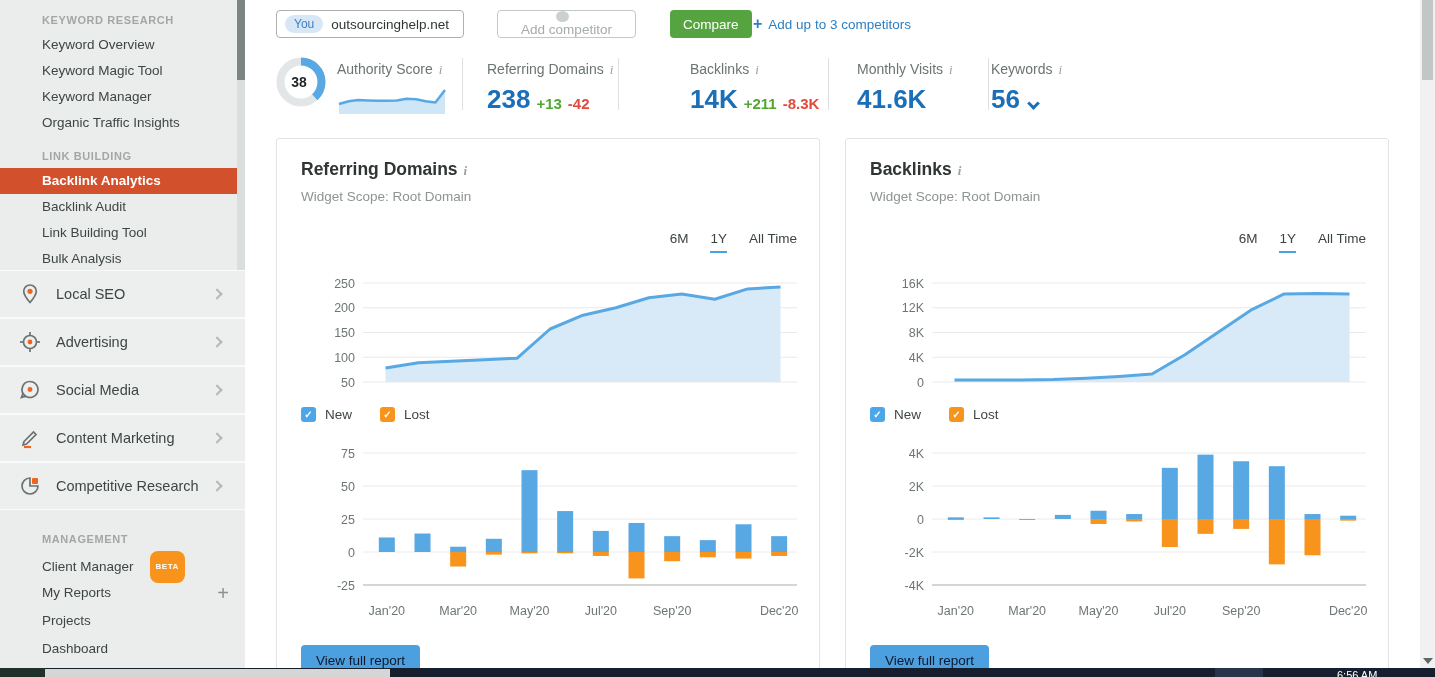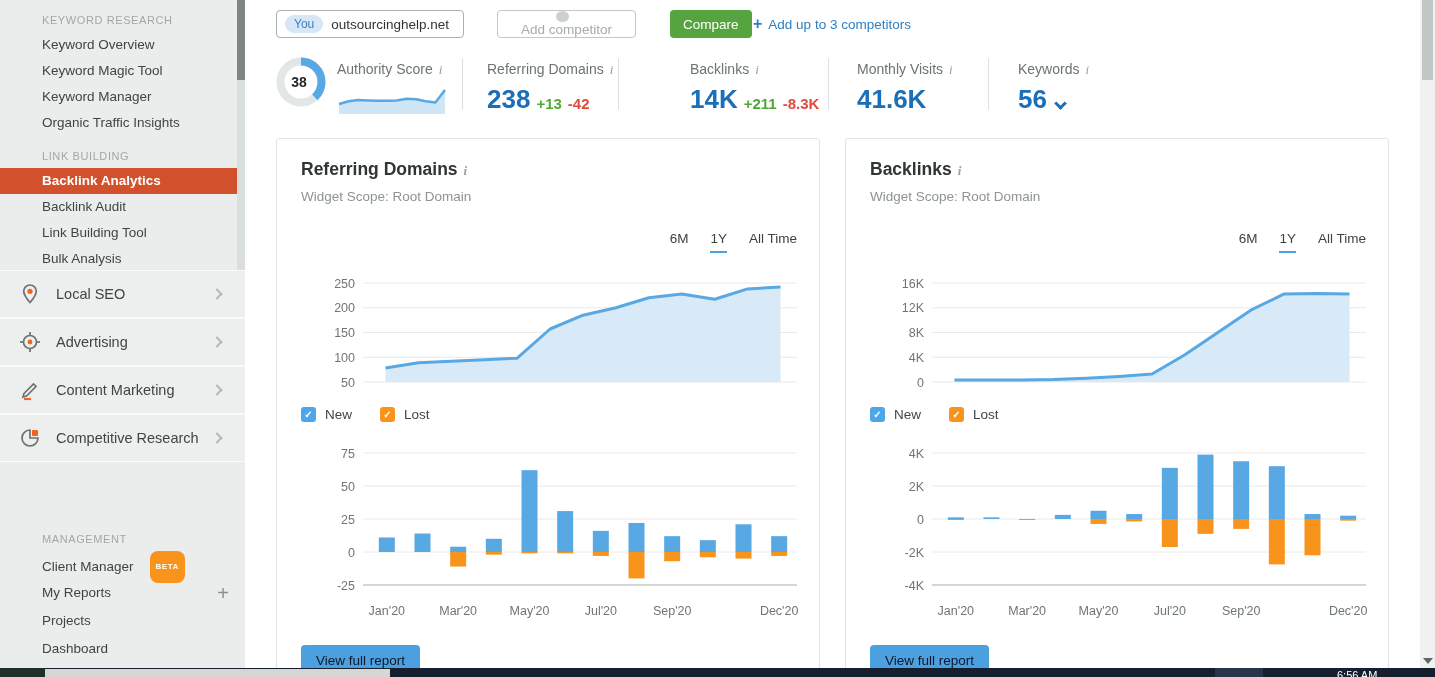--- a/index.html
+++ b/index.html
@@ -3,21 +3,21 @@
 <meta charset="utf-8">
 <style>
   * { margin:0; padding:0; box-sizing:border-box; }
   html,body { width:1435px; height:677px; overflow:hidden; background:#fff;
               font-family:"Liberation Sans", sans-serif; }
   .app { position:relative; width:1435px; height:677px; }
 
   
   .sidebar { position:absolute; left:0; top:0; width:245px; height:677px; background:#ebedec; }
   .side-top { height:270px; overflow:hidden; }
-  .side-header { margin:14px 0 6px 42px; font-size:11px; letter-spacing:.6px; color:#a2a7a6; font-weight:normal; }
+  .side-header { margin:14px 0 6px 42px; font-size:11px; letter-spacing:.6px; color:#a2a7a6; font-weight:bold; }
   .side-item { height:26px; line-height:26px; padding-left:42px; font-size:13.5px; color:#3e4645; cursor:pointer; position:relative; }
   .side-item.active { background:#d2502c; color:#fff; font-weight:bold; width:237px; }
   .side-tools { height:245px; }
   .tool-row { height:48px; border-bottom:1px solid #f9fafa; border-top:1px solid #f9fafa; display:flex; align-items:center; padding:0 18px; cursor:pointer; background:#edefee; }
   .tool-ic { width:24px; height:24px; margin-right:14px; flex:0 0 24px; }
   .tool-label { font-size:14.5px; color:#3e4645; flex:1; }
   .chev { width:8px; height:8px; border-right:2px solid #b4b9b8; border-top:2px solid #b4b9b8; transform:rotate(45deg); margin-right:6px; }
   .mg-item { height:28px; line-height:28px; padding-left:42px; font-size:13.5px; color:#3e4645; position:relative; cursor:pointer; }
   .beta { display:inline-block; margin-left:16px; background:#f8941c; color:#fff; font-size:8px; font-weight:bold; letter-spacing:.5px; padding:2px 6px; border-radius:8px; vertical-align:2px; }
   .plus-right { position:absolute; right:16px; top:0; font-size:20px; color:#8a9190; font-weight:400; }
@@ -114,20 +114,28 @@
               <line x1="12" y1="2" x2="12" y2="5" stroke="#6b7271" stroke-width="1.7"></line>
               <line x1="12" y1="19" x2="12" y2="22" stroke="#6b7271" stroke-width="1.7"></line>
               <line x1="2" y1="12" x2="5" y2="12" stroke="#6b7271" stroke-width="1.7"></line>
               <line x1="19" y1="12" x2="22" y2="12" stroke="#6b7271" stroke-width="1.7"></line>
             </svg></span>
           <span class="tool-label">Advertising</span>
           <span class="chev"></span>
         </div>
         <div class="tool-row">
           <span class="tool-ic"><svg width="24" height="24" viewBox="0 0 24 24">
+              <path d="M12 3.5a8 8 0 1 1-6.9 12l-1.6 4 4.2-1.3A8 8 0 0 1 12 3.5z" fill="none" stroke="#6b7271" stroke-width="1.7"></path>
+              <circle cx="12" cy="11.5" r="2.4" fill="#f0641e"></circle>
+            </svg></span>
+          <span class="tool-label">Social Media</span>
+          <span class="chev"></span>
+        </div>
+        <div class="tool-row">
+          <span class="tool-ic"><svg width="24" height="24" viewBox="0 0 24 24">
               <path d="M6 15.5 15.5 6l2.5 2.5L8.5 18l-3.5 1z" fill="none" stroke="#6b7271" stroke-width="1.7"></path>
               <line x1="6" y1="21" x2="13" y2="21" stroke="#f0641e" stroke-width="2.2"></line>
             </svg></span>
           <span class="tool-label">Content Marketing</span>
           <span class="chev"></span>
         </div>
         <div class="tool-row">
           <span class="tool-ic"><svg width="24" height="24" viewBox="0 0 24 24">
               <path d="M12 4a8 8 0 1 0 8 8h-8z" fill="none" stroke="#6b7271" stroke-width="1.7"></path>
               <rect x="14" y="4" width="6" height="6" rx="1" fill="#f0641e"></rect>
@@ -199,21 +207,21 @@
       <div class="divider" style="left:583px;"></div>
 
       <div class="metric" style="left:612px;">
         <div><span class="m-label">Monthly Visits</span><span class="info">i</span></div>
         <div class="vrow">
             <span class="m-value">41.6K</span>
           </div>
       </div>
       <div class="divider" style="left:743px;"></div>
 
-      <div class="metric" style="left:773px;">
+      <div class="metric" style="left:746px;">
         <div><span class="m-label">Keywords</span><span class="info">i</span></div>
         <div class="vrow">
             <span class="m-value">56</span>
             <span class="kw-chev"></span>
           </div>
       </div>
     </div>
 
     <div class="card card-0" id="card-0">
       <div class="card-title"><span>Referring Domains</span><span class="info">i</span></div>

